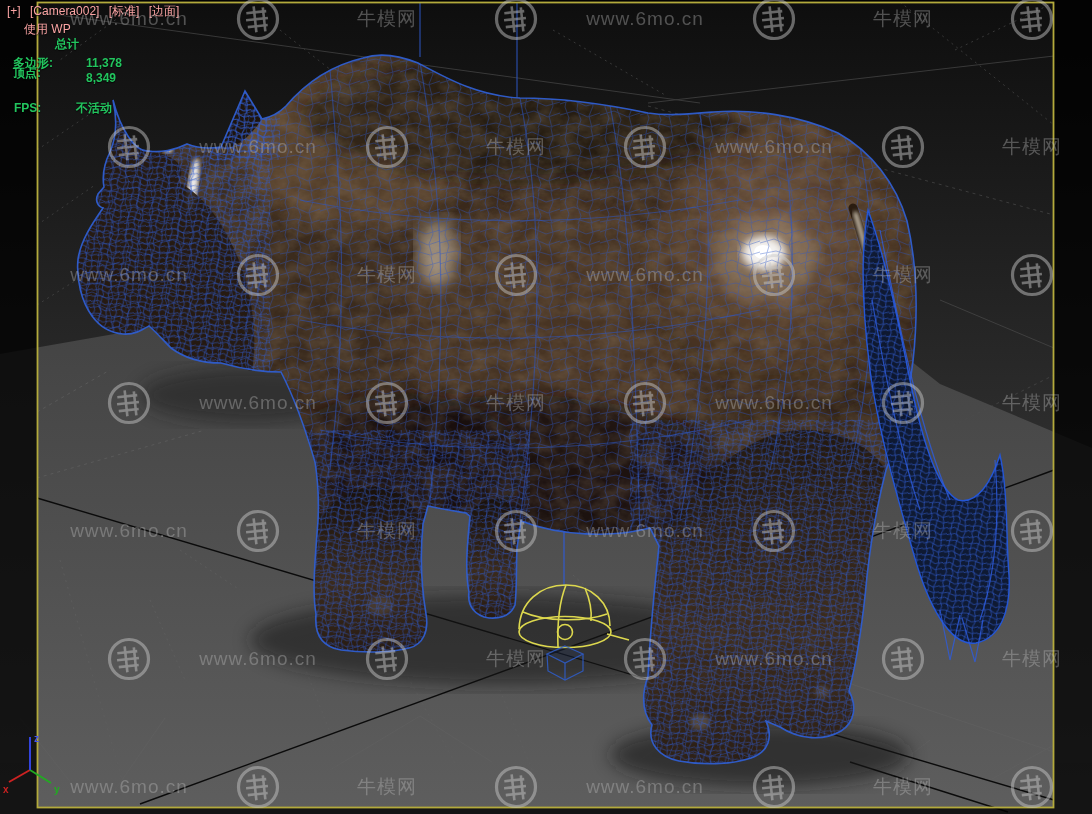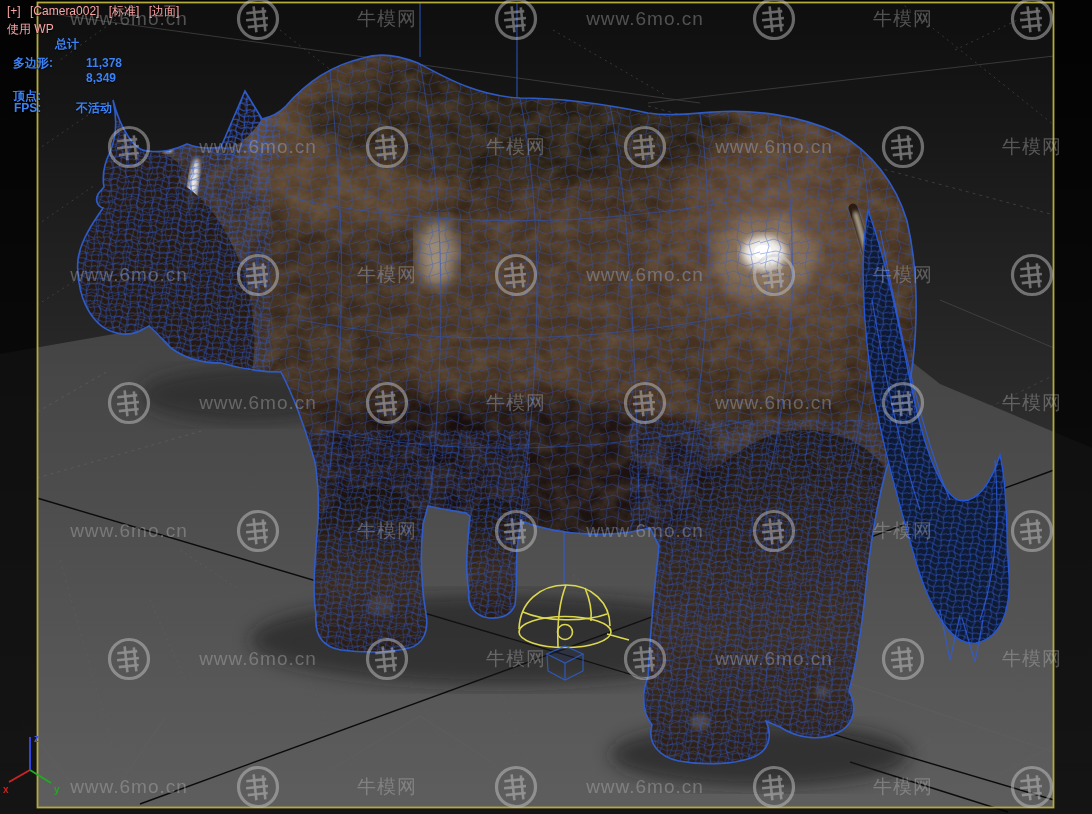--- a/index.html
+++ b/index.html
@@ -3,21 +3,21 @@
 <meta charset="utf-8">
 <style>
   html,body{margin:0;padding:0;background:#000;}
   #stage{position:relative;width:1092px;height:814px;overflow:hidden;
          font-family:"Liberation Sans","DejaVu Sans",sans-serif;background:#0c0c0c;}
   #scene{position:absolute;left:0;top:0;}
   
   .hud{position:absolute;color:#fca5a5;font-size:12px;line-height:14px;white-space:nowrap;
        text-shadow:0 1px 1px rgba(0,0,0,.8);z-index:30;}
   .vp-label span{margin-right:6px;cursor:pointer;}
-  .stats{color:#3b82f6;font-weight:bold;}
+  .stats{color:#22c55e;font-weight:bold;}
   .stats .lbl{position:absolute;left:0;}
   .stats .val{position:absolute;left:40px;margin-left:33px;}
   
   #wm{position:absolute;left:0;top:12px;width:1092px;height:692px;z-index:40;pointer-events:none;}
   .wm-t{position:absolute;transform:translate(-50%,-50%);font-size:19px;letter-spacing:1px;
         color:rgba(190,190,190,.38);white-space:nowrap;}
   .wm-l{position:absolute;transform:translate(-50%,-50%);opacity:.5;}
   .wm-l svg{display:block;}
 </style>
 </head>
@@ -281,27 +281,27 @@
     <text x="34" y="742" fill="#4455ee" stroke="none">z</text>
   </g>
 </svg>
 
   <div class="hud vp-label" style="left:7px;top:4px;">
     <span>[+]</span>
     <span>[Camera002]</span>
     <span>[标准]</span>
     <span>[边面]</span>
   </div>
-  <div class="hud" style="left:7px;top:22px;">使用 WP</div>
+  <div class="hud" style="left:24px;top:22px;">使用 WP</div>
 
   <div class="hud stats" style="left:13px;top:37px;width:120px;height:60px;">
     <span style="position:absolute;left:42px;top:0;">总计</span>
     <span class="lbl" style="top:19px;">多边形:</span>
     <span class="val" style="top:19px;">11,378</span>
-    <span class="lbl" style="top:52px;">顶点:</span>
+    <span class="lbl" style="top:29px;">顶点:</span>
     <span class="val" style="top:34px;">8,349</span>
   </div>
   <div class="hud stats" style="left:14px;top:101px;width:120px;height:16px;">
     <span class="lbl" style="top:0;">FPS:</span>
     <span class="val" style="top:0;left:29px;">不活动</span>
   </div>
 
   <div id="wm">
       <div class="wm-t" style="left: 129px; top: 7px;">www.6mo.cn</div>
       <div class="wm-l" style="left: 258px; top: 7px;">

